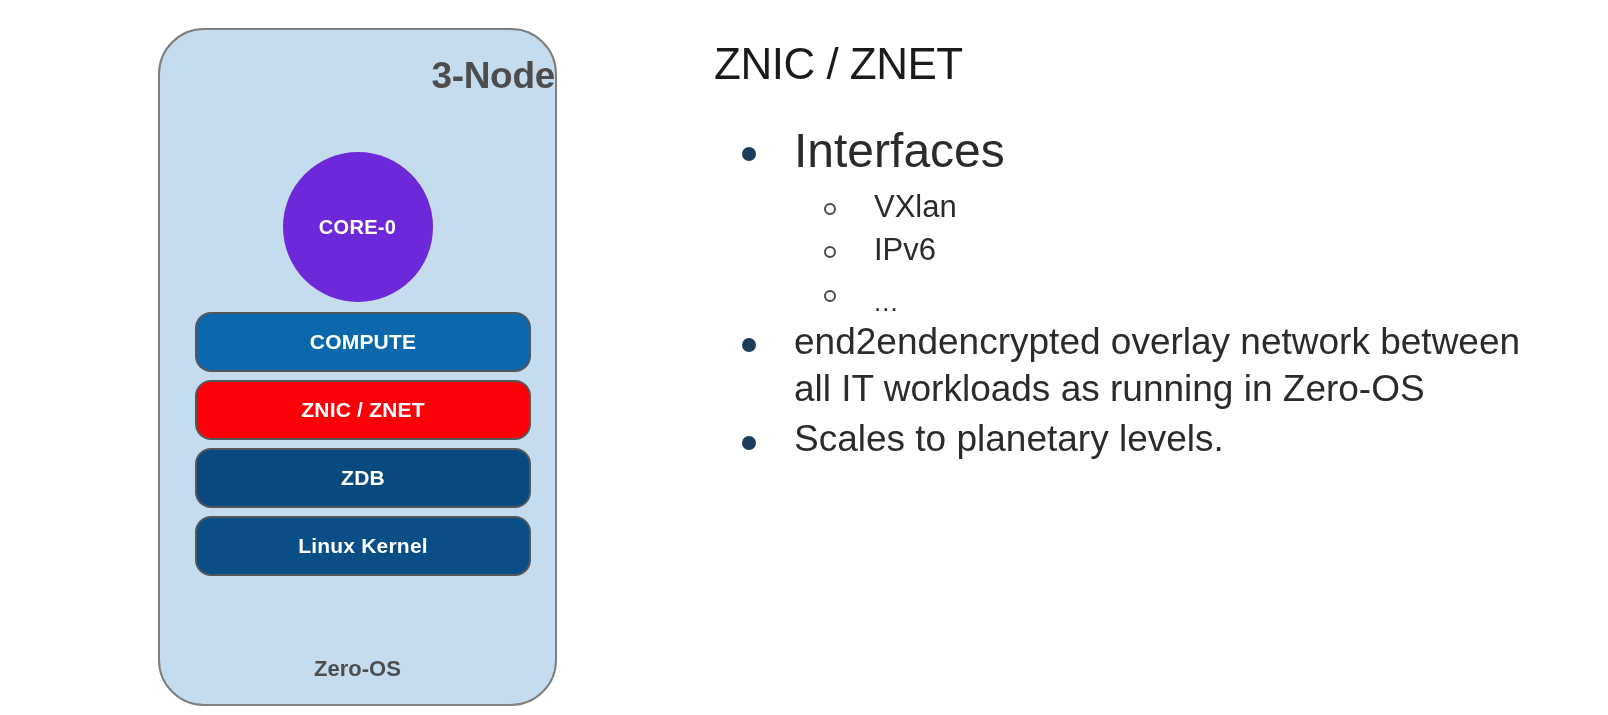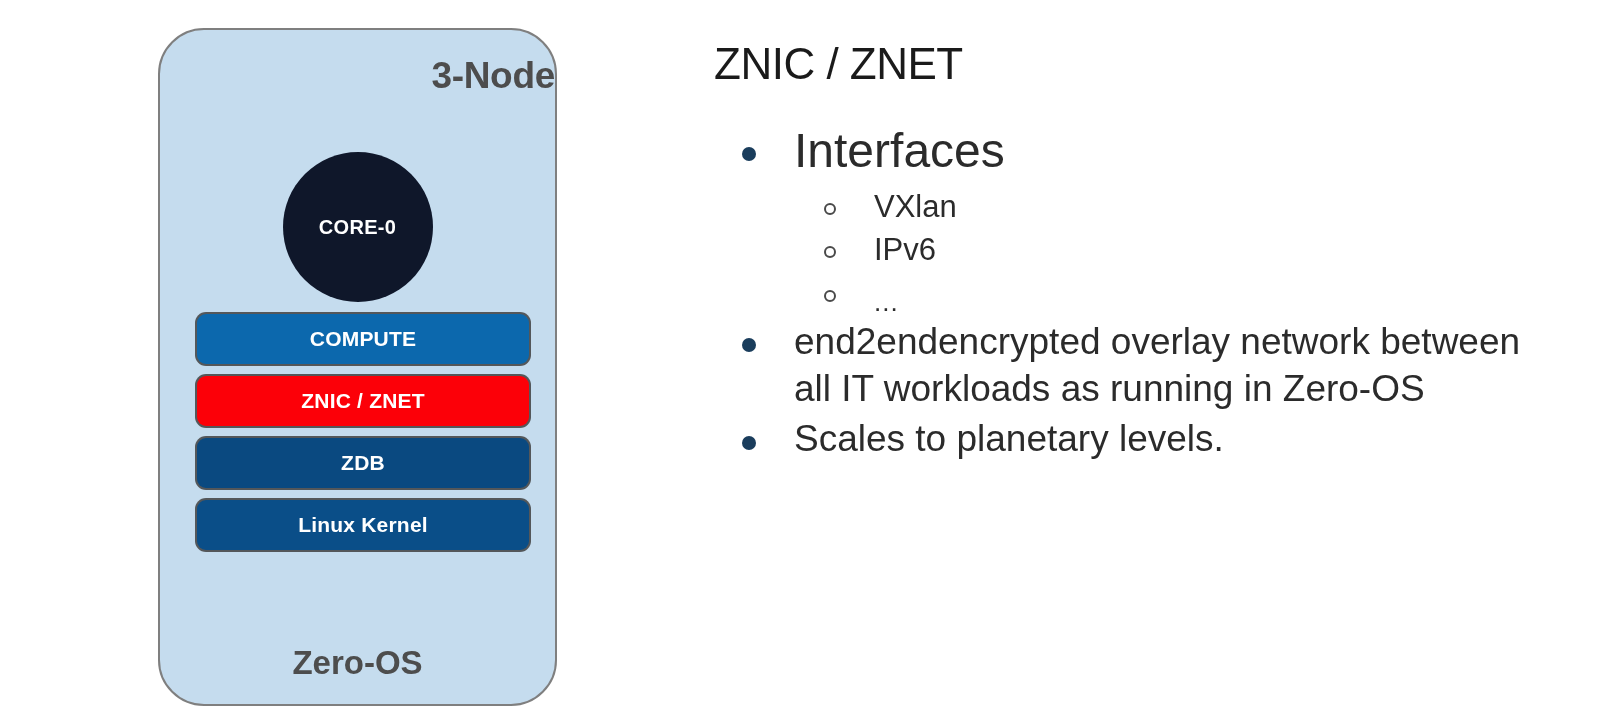--- a/index.html
+++ b/index.html
@@ -42,60 +42,60 @@
   }
 
   .core-circle {
     position: absolute;
     left: 50%;
     transform: translateX(-50%);
     top: 122px;
     width: 150px;
     height: 150px;
     border-radius: 50%;
-    background: #0f172a;
+    background: #6d28d9;
     display: flex;
     align-items: center;
     justify-content: center;
     color: #ffffff;
     font-size: 20px;
     font-weight: bold;
     letter-spacing: 0.3px;
   }
 
   .layer-stack {
     position: absolute;
     left: 37px;
     top: 284px;
     width: 332px;
     display: flex;
     flex-direction: column;
     gap: 12px;
   }
 
   .layer-bar {
-    height: 50px;
-    border-radius: 9px;
+    height: 56px;
+    border-radius: 14px;
     display: flex;
     align-items: center;
     justify-content: center;
     color: #ffffff;
     font-size: 21px;
     font-weight: bold;
     letter-spacing: 0.2px;
     box-shadow: 0 0 0 2px rgba(64,64,64,0.85);
   }
 
   .card-footer {
     position: absolute;
     left: 0;
     right: 0;
     bottom: 22px;
     text-align: center;
-    font-size: 33px;
+    font-size: 22px;
     font-weight: bold;
     color: #4d4d4d;
   }
 
   
   .content {
     position: absolute;
     left: 714px;
     top: 40px;
     width: 820px;

